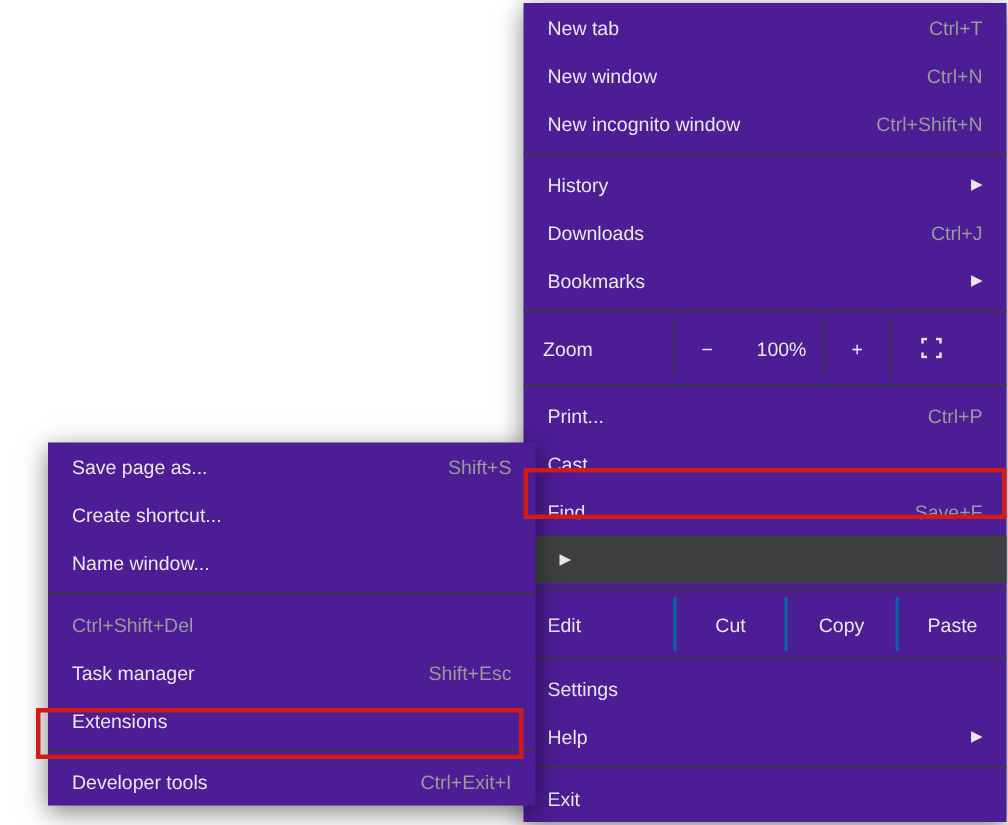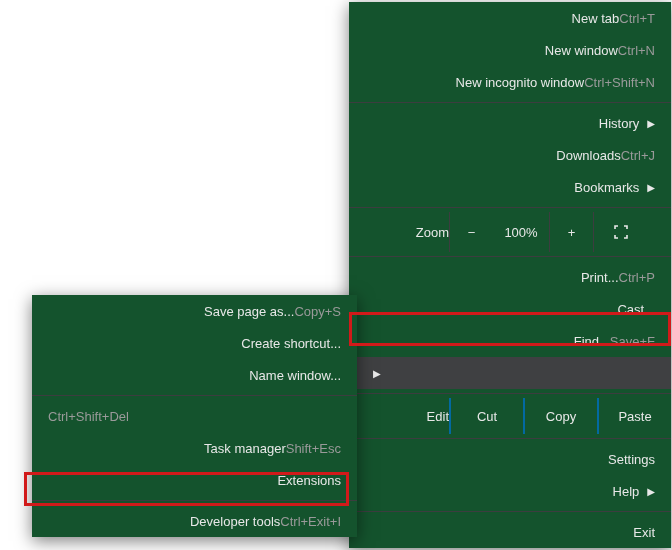--- a/index.html
+++ b/index.html
@@ -1,26 +1,26 @@
 <!DOCTYPE html>
 <html><head>
 <meta charset="utf-8">
 <style>
   * { margin: 0; padding: 0; box-sizing: border-box; }
   html, body { width: 672px; height: 550px; background: #fff; font-family: "Segoe UI", Arial, sans-serif; font-size: 13px; overflow: hidden; }
-  .menu { position: absolute; background: #14532d; color: #e8e8e8; box-shadow: 0 4px 16px rgba(0,0,0,0.5); text-align: right; }
+  .menu { position: absolute; background: #4c1d95; color: #e8e8e8; box-shadow: 0 4px 16px rgba(0,0,0,0.5); }
   .main-menu { left: 349px; top: 2px; width: 322px; }
   .sub-menu  { left: 32px;  top: 295px; width: 325px; }
   .row { display: flex; align-items: center; height: 32px; padding: 0 16px; cursor: default; }
   .label { flex: 1; color: #e8e8e8; }
   .shortcut { color: #9a9a9a; font-size: 13px; }
   .sep { height: 1px; background: #3c3d3f; margin: 4px 0; }
   .arrow { color: #e8e8e8; font-size: 10px; margin-left: 8px; }
   .zoom-row { display: flex; align-items: center; height: 40px; }
-  .zoom-label-cell { width: 100px; padding-left: 28px; }
+  .zoom-label-cell { width: 100px; padding-left: 13px; }
   .zoom-btn, .zoom-pct, .zoom-fs { display: flex; align-items: center; justify-content: center; color: #e8e8e8; }
   .zoom-btn { width: 44px; height: 100%; border-left: 1px solid #3c3d3f; }
   .zoom-pct { width: 56px; height: 100%; }
   .zoom-fs  { width: 54px; height: 100%; border-left: 1px solid #3c3d3f; }
   .edit-row { display: flex; align-items: center; height: 36px; }
   .edit-label-cell { width: 100px; padding-left: 16px; }
   .edit-btn { flex: 1; display: flex; align-items: center; justify-content: center; border-left: 2px solid #0369a1; height: 100%; }
   .highlight { position: absolute; border: 3px solid #d11a1a; pointer-events: none; }
   .hl1 { left: 349px; top: 312px; width: 322px; height: 34px; }
   .hl2 { left: 24px;  top: 472px; width: 325px; height: 34px; }
@@ -111,21 +111,21 @@
   </div>
   <div class="sep"></div>
   <div class="row">
     <span class="label">Exit</span>
   </div>
 </div>
 
 <div class="menu sub-menu">
   <div class="row">
     <span class="label">Save page as...</span>
-    <span class="shortcut">Copy+S</span>
+    <span class="shortcut">Shift+S</span>
   </div>
   <div class="row">
     <span class="label">Create shortcut...</span>
   </div>
   <div class="row">
     <span class="label">Name window...</span>
   </div>
   <div class="sep"></div>
   <div class="row">
     <span class="shortcut">Ctrl+Shift+Del</span>

